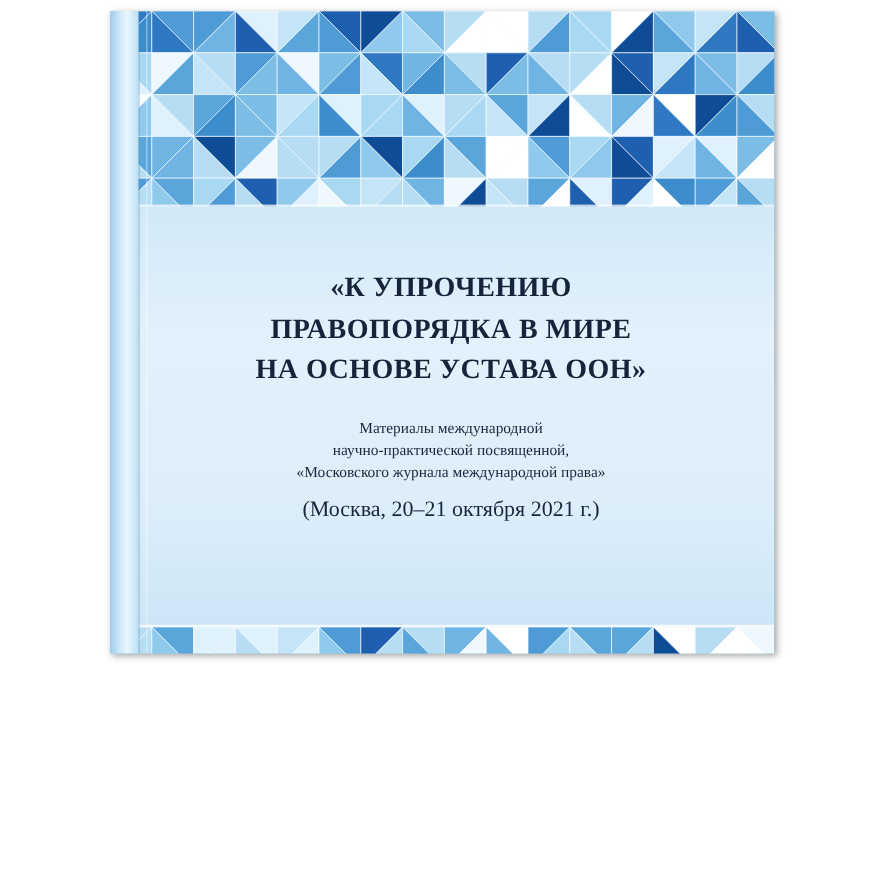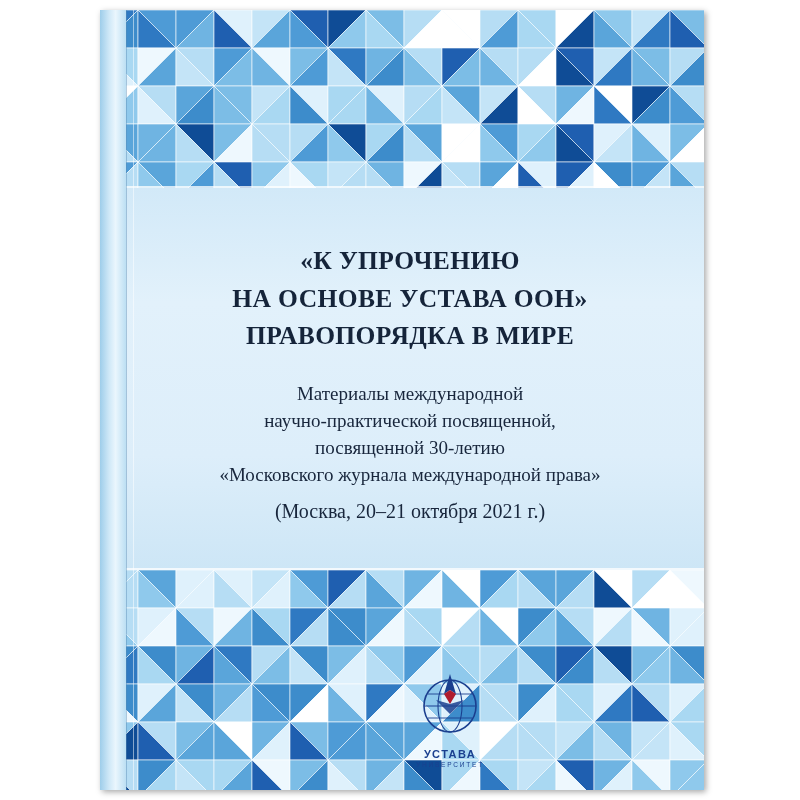--- a/index.html
+++ b/index.html
@@ -9,21 +9,21 @@
     height: 800px;
     background: #ffffff;
     font-family: "Liberation Sans", sans-serif;
   }
 
   #book-cover {
     position: absolute;
     left: 100px;
     top: 10px;
     width: 604px;
-    height: 780px;
+    height: 584px;
     background: #7dd3fc;
     box-shadow: 2px 2px 6px rgba(0,0,0,0.35);
     overflow: hidden;
   }
 
   
   .spine {
     position: absolute;
     left: 0;
     top: 0;
@@ -89,21 +89,21 @@
     letter-spacing: 0.4px;
     color: #15243a;
     line-height: 1.48;
     margin: 0 0 26px 0;
     text-transform: uppercase;
   }
   .main-title div { white-space: nowrap; }
 
   .subtitle {
     font-family: "Liberation Serif", serif;
-    font-size: 19px;
+    font-size: 14px;
     color: #18263c;
     line-height: 1.42;
     margin: 0;
   }
   .subtitle div { white-space: nowrap; }
 
   .place-date {
     font-family: "Liberation Serif", serif;
     font-size: 20px;
     color: #18263c;
@@ -506,27 +506,26 @@
       </svg>
   </div>
 
   <div class="spine"></div>
   <div class="spine-line" style="left:26px;"></div>
   <div class="spine-line" style="left:33px; background:rgba(255,255,255,0.5);"></div>
 
   <div class="text-block">
     <h1 class="main-title">
       <div>«К УПРОЧЕНИЮ</div>
+      <div>ПРАВОПОРЯДКА В МИРЕ</div>
       <div>НА ОСНОВЕ УСТАВА ООН»</div>
-      <div>ПРАВОПОРЯДКА В МИРЕ</div>
     </h1>
     <div class="subtitle">
       <div>Материалы международной</div>
       <div>научно-практической посвященной,</div>
-      <div>посвященной 30-летию</div>
       <div>«Московского журнала международной права»</div>
     </div>
     <div class="place-date">(Москва, 20–21 октября 2021 г.)</div>
   </div>
 
   <div class="logo">
     <svg width="72" height="72" viewBox="0 0 72 72">
       <circle cx="36" cy="36" r="26" fill="none" stroke="#1b3f8f" stroke-width="1.6"></circle>
       <ellipse cx="36" cy="36" rx="12" ry="26" fill="none" stroke="#1b3f8f" stroke-width="1.1"></ellipse>
       <line x1="10" y1="36" x2="62" y2="36" stroke="#1b3f8f" stroke-width="1.1"></line>

